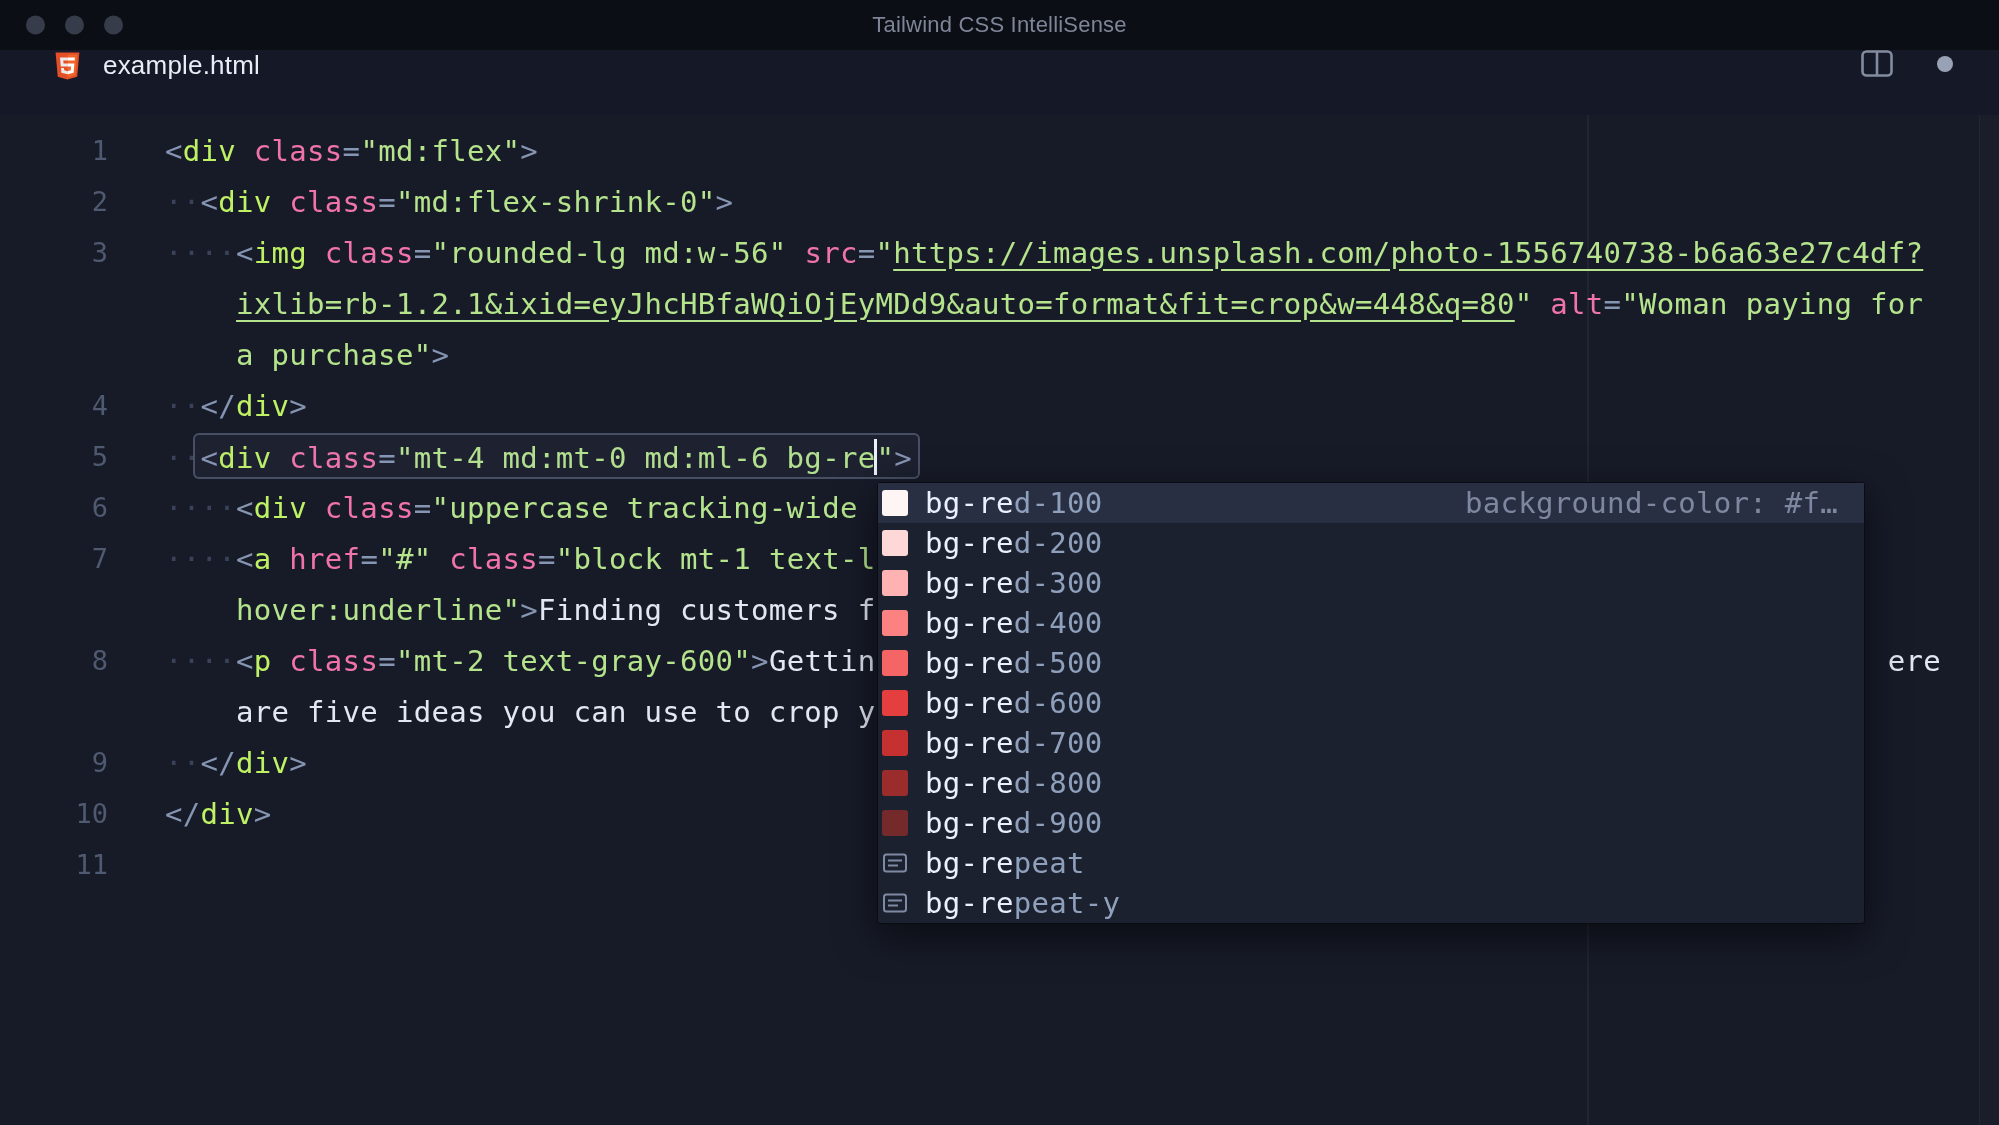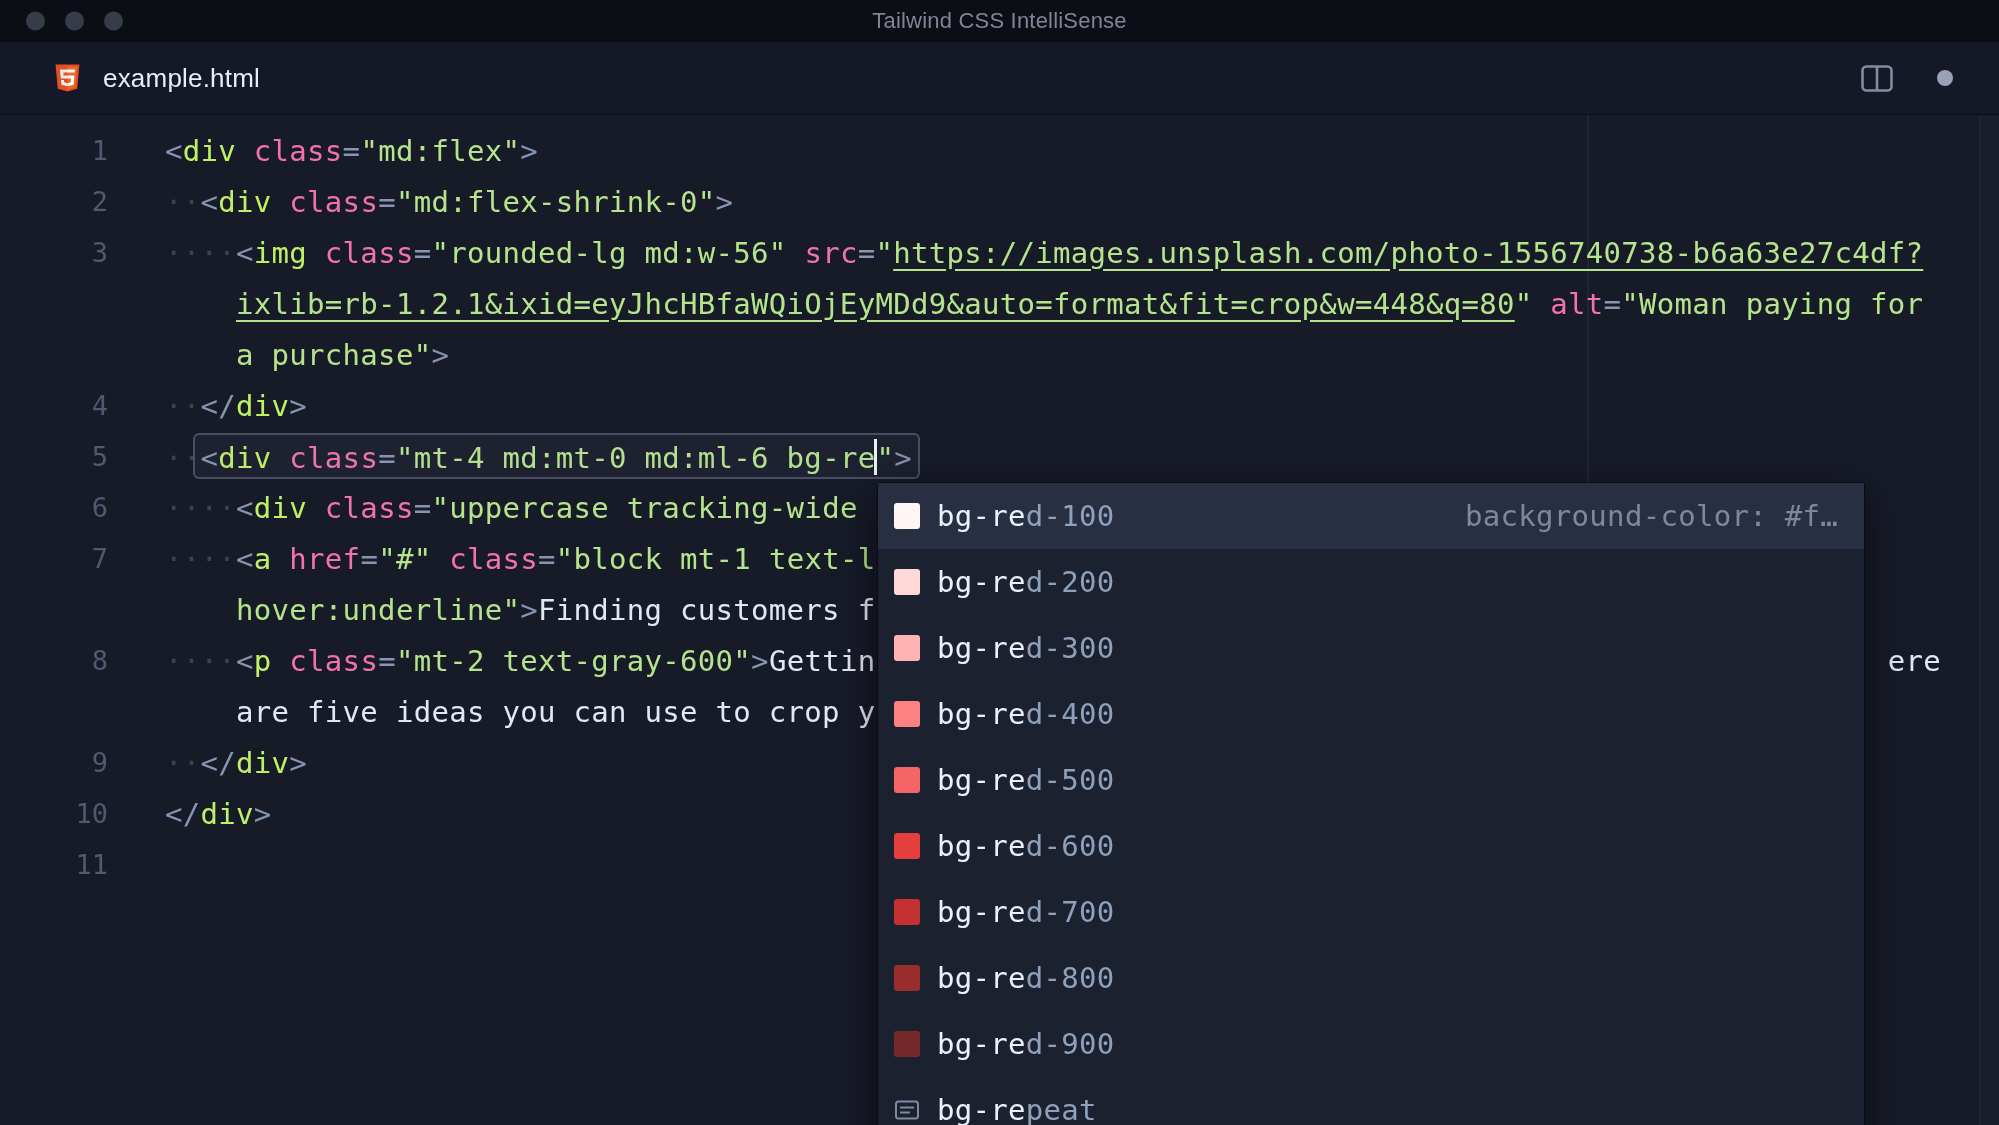--- a/index.html
+++ b/index.html
@@ -4,30 +4,30 @@
 <style>
   * { margin:0; padding:0; box-sizing:border-box; }
   html { background:#000; }
   body {
     width:1999px; height:1125px; overflow:hidden; position:relative;
     background:#171b28; font-family:"Liberation Sans", sans-serif;
   }
 
   
   .titlebar {
-    height:42px; background:#0c0e15; position:relative;
+    height:50px; background:#0c0e15; position:relative;
     display:flex; align-items:center; justify-content:center;
   }
   .traffic { position:absolute; left:26px; top:50%; transform:translateY(-50%); display:flex; gap:20px; }
   .traffic span { width:19px; height:19px; border-radius:50%; background:#363c49; display:block; }
   .win-title { color:#7f8598; font-size:22px; letter-spacing:.2px; }
 
   
   .tabbar {
-    height:73px; background:#141827; display:flex; align-items:center;
+    height:73px; background:#141827; display:flex; align-items:flex-start;
     padding:0 46px 0 54px; border-bottom:1px solid rgba(0,0,0,.45);
   }
   .tab { display:flex; align-items:center; gap:22px; }
   .tab-filename { color:#e9edf6; font-size:26px; letter-spacing:.2px; }
   .tab-actions { margin-left:auto; display:flex; align-items:center; gap:44px; }
   .mod-dot { width:16px; height:16px; border-radius:50%; background:#99a2b4; display:block; }
 
   
   .editor { position:absolute; top:115px; left:0; right:0; bottom:0; background:#171b28; }
   .ruler { position:absolute; left:1587px; top:0; bottom:0; width:2px; background:rgba(255,255,255,.045); }
@@ -57,21 +57,21 @@
     background:rgba(148,160,210,.05); pointer-events:none;
   }
 
   
   .suggest {
     position:absolute; left:877px; top:482px; width:988px; z-index:10;
     background:#1c212f; border:1px solid #0a0c12; border-radius:3px;
     box-shadow:0 12px 40px rgba(0,0,0,.55);
   }
   .suggest-item {
-    height:66px; display:flex; align-items:center; padding:0 26px 0 16px;
+    height:40px; display:flex; align-items:center; padding:0 26px 0 4px;
     font-family:"DejaVu Sans Mono", monospace; font-size:29px; letter-spacing:.3px;
     cursor:pointer;
   }
   .suggest-item.selected { background:#292f42; }
   .swatch { width:26px; height:26px; border-radius:3px; margin-right:17px; flex:none; }
   .kind-icon { width:26px; height:26px; margin-right:17px; flex:none; display:flex; align-items:center; justify-content:center; }
   .label { white-space:pre; }
   .match { color:#e9f0fe; }
   .rest { color:#8fa0bd; }
   .detail { margin-left:auto; color:#7d88a0; white-space:pre;text-align:right; }

